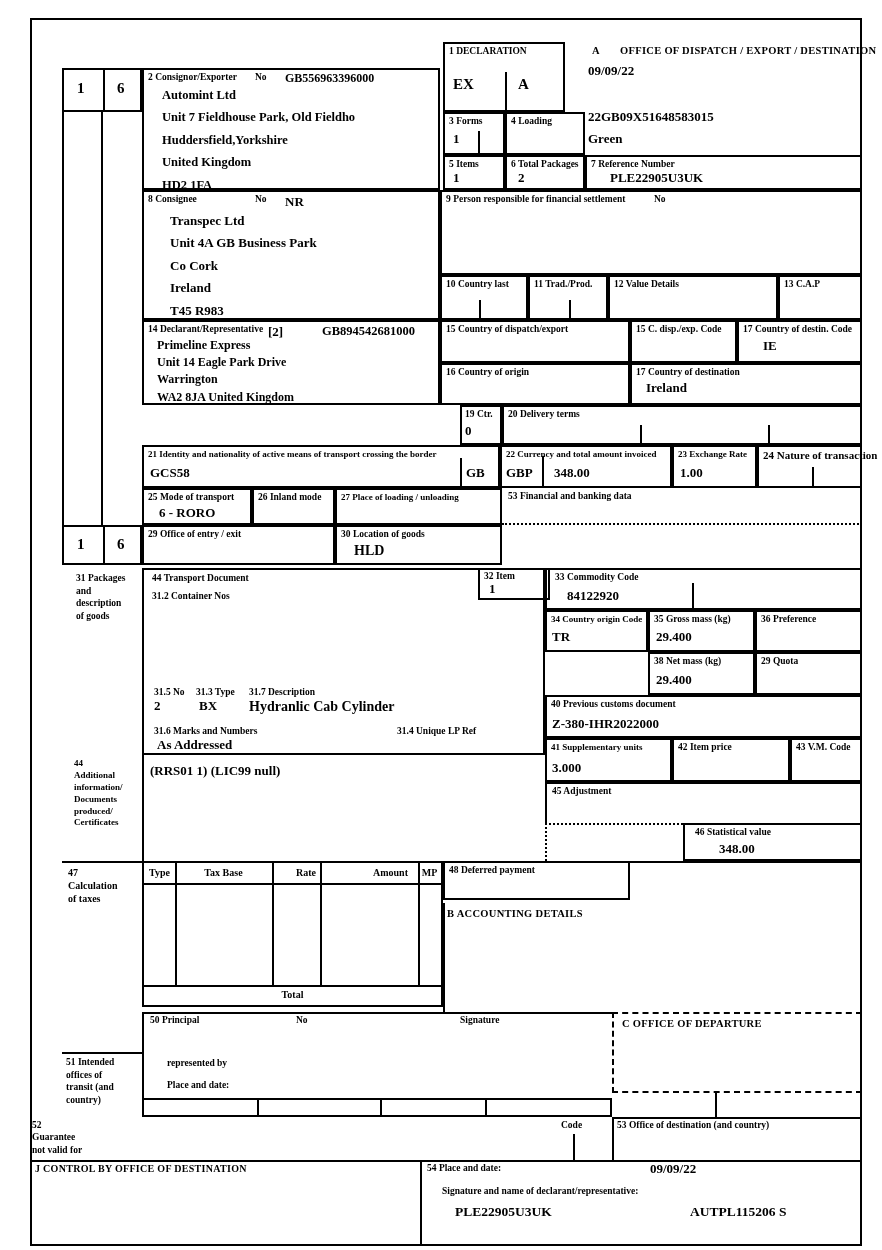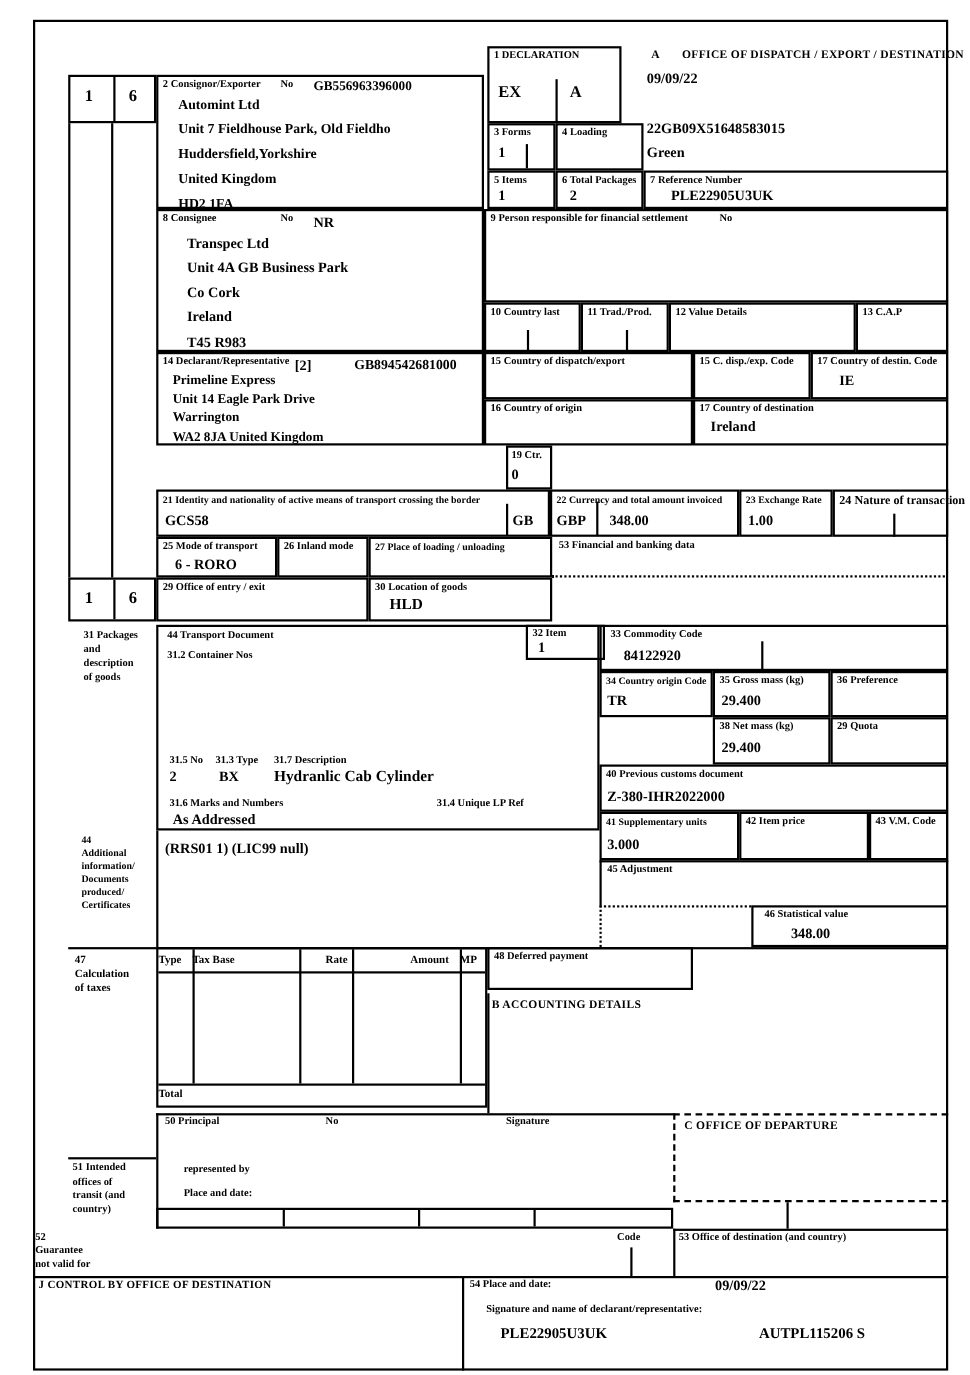--- a/index.html
+++ b/index.html
@@ -16,21 +16,21 @@
   .val { position:absolute; font-size:13px; font-weight:bold; white-space:nowrap; }
   .big { position:absolute; font-size:15px; font-weight:bold; }
   .hdr { position:absolute; font-size:10.5px; font-weight:bold; white-space:nowrap; letter-spacing:.3px; }
   .addr { position:absolute; font-size:12.5px; font-weight:bold; white-space:pre-line; }
   .side { position:absolute; font-size:9.5px; font-weight:bold; white-space:pre-line; line-height:1.32; }
   .hline { position:absolute; border-top:2px solid #000; }
   .vline { position:absolute; border-left:2px solid #000; width:0; }
   .dothl { position:absolute; border-top:2px dotted #000; }
   .dotvl { position:absolute; border-left:2px dotted #000; width:0; }
   .vtick { position:absolute; border-left:2px solid #000; width:0; }
-  .cell-hdr { position:absolute; font-size:10px; font-weight:bold; }
+  .cell-hdr { position:absolute; font-size:10px; font-weight:bold; text-align:center; }
 </style>
 </head>
 <body>
 
 <div id="form">
 
   <div class="box" style="left:30px;top:18px;width:832px;height:1228px"></div>
 
   <div class="box" style="left:62px;top:68px;width:80px;height:44px">
     <div class="vtick" style="left:39px;top:0;height:40px"></div>
@@ -140,20 +140,25 @@
     <span class="lbl">16 Country of origin</span>
   </div>
   <div class="box" style="left:630px;top:363px;width:232px;height:42px">
     <span class="lbl">17 Country of destination</span>
     <span class="val" style="left:14px;top:15px">Ireland</span>
   </div>
 
   <div class="box" style="left:460px;top:405px;width:42px;height:40px">
     <span class="lbl" style="left:3px">19 Ctr.</span>
     <span class="val" style="left:3px;top:16px">0</span>
+  </div>
+  <div class="box" style="left:502px;top:405px;width:360px;height:40px">
+    <span class="lbl">20 Delivery terms</span>
+    <div class="vtick" style="left:136px;top:18px;height:20px"></div>
+    <div class="vtick" style="left:264px;top:18px;height:20px"></div>
   </div>
 
   <div class="box" style="left:142px;top:445px;width:358px;height:43px">
     <span class="lbl" style="font-size:9px">21 Identity and nationality of active means of transport crossing the border</span>
     <span class="val" style="left:6px;top:18px">GCS58</span>
     <div class="vtick" style="left:316px;top:11px;height:29px"></div>
     <span class="val" style="left:322px;top:18px">GB</span>
   </div>
   <div class="box" style="left:500px;top:445px;width:172px;height:43px">
     <span class="lbl" style="font-size:9px">22 Currency and total amount invoiced</span>

